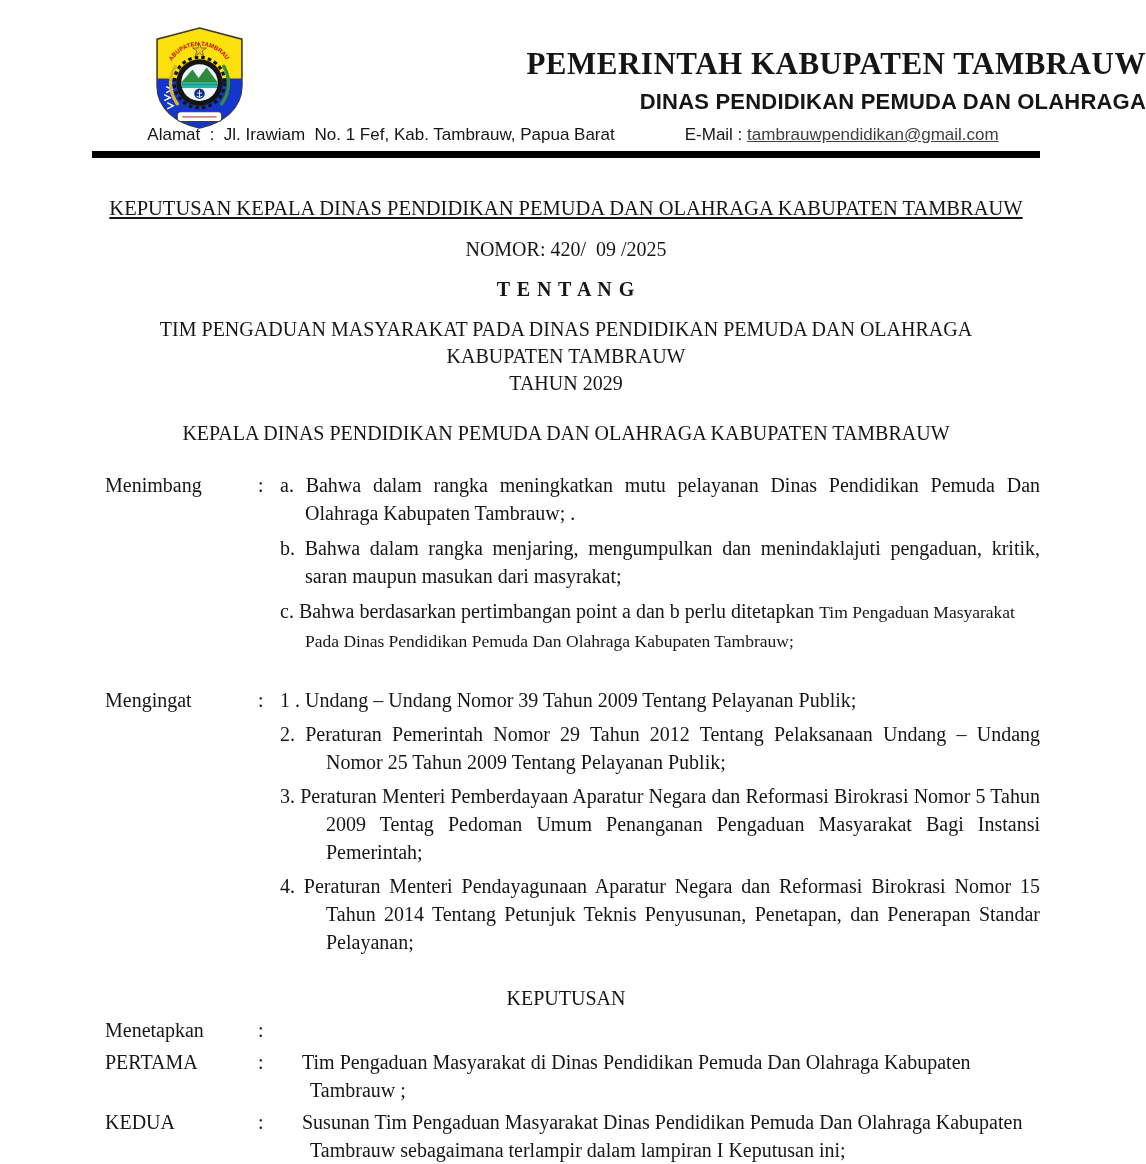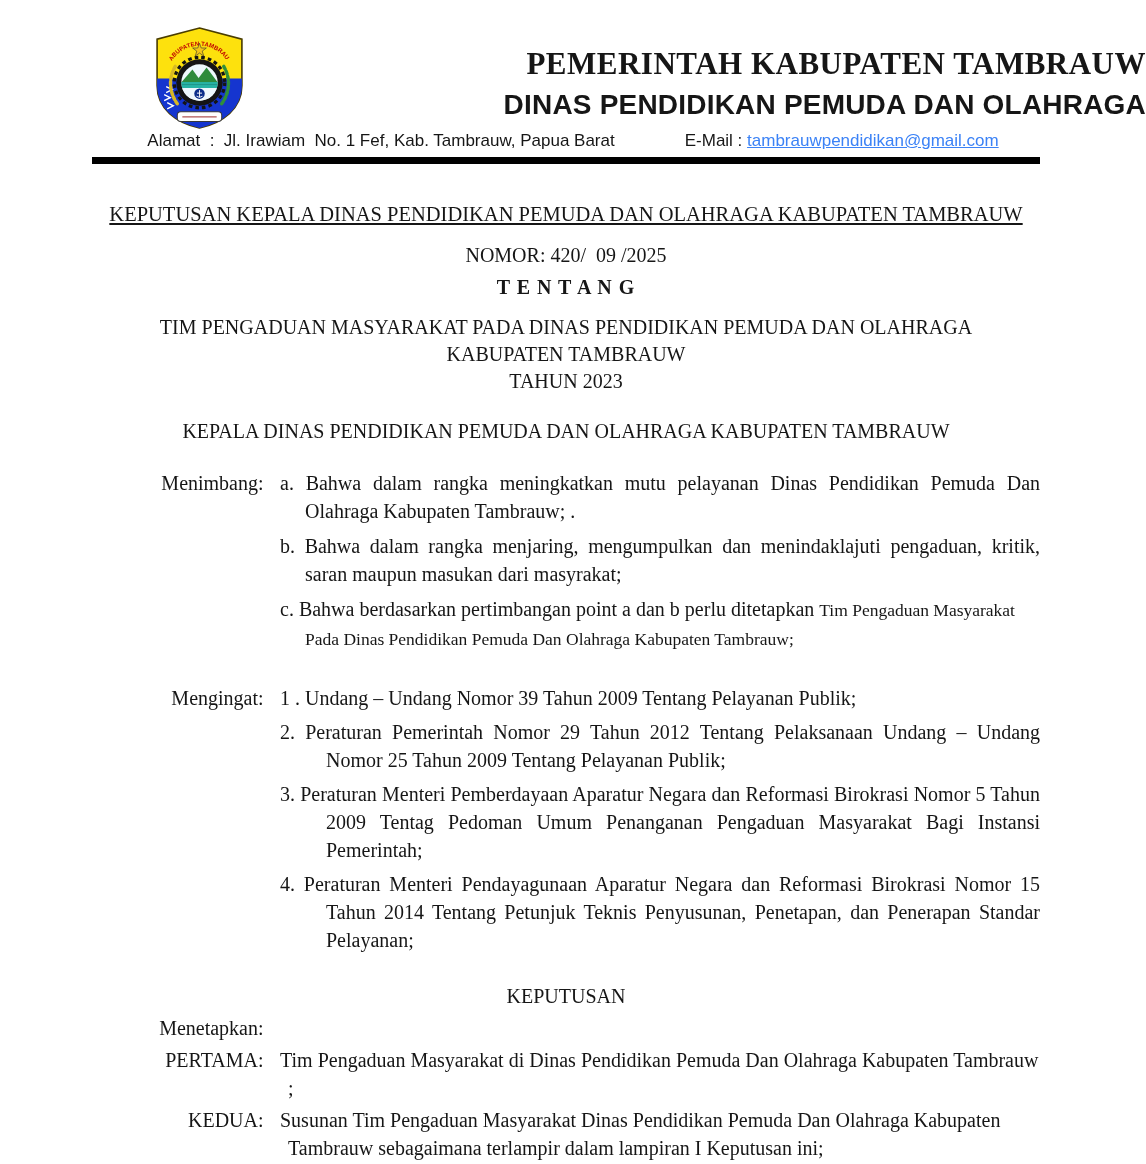--- a/index.html
+++ b/index.html
@@ -4,45 +4,45 @@
 <style>
   * { margin:0; padding:0; box-sizing:border-box; }
   html,body { width:1146px; height:1164px; background:#ffffff; overflow:hidden; }
   body { font-family:"Liberation Serif", serif; color:#161616; }
 
   
   .letterhead { position:relative; padding-top:26px; }
   .seal { position:absolute; left:149px; top:26px; width:101px; height:105px; }
   .head-text { text-align:right; padding-top:20px; }
   .agency1 { font-size:31px; font-weight:bold; letter-spacing:0.5px; font-family:"Liberation Serif", serif; }
-  .agency2 { font-size:28px; font-weight:bold; font-family:"Liberation Sans", sans-serif; margin-top:7px; letter-spacing:0.2px; }
+  .agency2 { font-size:22px; font-weight:bold; font-family:"Liberation Sans", sans-serif; margin-top:7px; letter-spacing:0.2px; }
   .addr-row { margin-top:10px; display:flex; justify-content:center; gap:70px;
               font-family:"Liberation Sans", sans-serif; font-size:17px; white-space:pre-wrap; }
-  .email-link { color:#3b82f6; text-decoration:underline; cursor:pointer; }
+  .email-link { color:#404040; text-decoration:underline; cursor:pointer; }
   .head-rule { margin:6px 0 0 92px; width:948px; height:7px; background:#000; }
 
   
   .content { margin:0 106px 0 92px; font-size:20px; line-height:28px; }
   .center { text-align:center; }
   .doc-title { margin-top:36px; font-size:20.5px;text-decoration:underline; }
   .nomor { margin-top:13px; white-space:pre-wrap; }
-  .tentang { margin-top:4px; font-weight:bold; letter-spacing:1px; }
+  .tentang { margin-top:12px; font-weight:bold; letter-spacing:1px; }
   .subject { margin-top:13px; line-height:27px; }
   .issuer { margin-top:22px; }
 
   .clause { margin-top:24px; display:grid; grid-template-columns:166px 22px 1fr; }
-  .clause-label { padding-left:13px;text-align:right; }
+  .clause-label { padding-left:13px; }
   .mb-item { padding-left:25px; text-indent:-25px; text-align:justify; margin-bottom:7px; }
   .mb-item.no-just { text-align:left; }
   .mg-item { padding-left:46px; text-indent:-46px; text-align:justify; margin-bottom:6px; }
   .small-run { font-size:17.5px; }
 
   .memutuskan { margin-top:22px; }
   .mrow { display:grid; grid-template-columns:166px 22px 1fr; margin-top:4px; }
-  .mrow .mcontent { padding-left:8px; text-indent:-8px; }
+  .mrow .mcontent { padding-left:8px; text-indent:-8px;margin-left:22px; }
 </style>
 </head>
 <body>
 
 <div class="letterhead">
   <svg class="seal" viewBox="0 0 100 104">
     <defs>
       <clipPath id="shieldClip">
           <path d="M50 2 L92 13 V59 C92 82 73 96 50 101 C27 96 8 82 8 59 V13 Z"></path>
         </clipPath>
@@ -90,21 +90,21 @@
 </div>
 
 <div class="content">
 
   <div class="doc-title center">KEPUTUSAN KEPALA DINAS PENDIDIKAN PEMUDA DAN OLAHRAGA KABUPATEN TAMBRAUW</div>
   <div class="nomor center">NOMOR: 420/  09 /2025</div>
   <div class="tentang center">T E N T A N G</div>
   <div class="subject center">
     <div>TIM PENGADUAN MASYARAKAT PADA DINAS PENDIDIKAN PEMUDA DAN OLAHRAGA</div>
     <div>KABUPATEN TAMBRAUW</div>
-    <div>TAHUN 2023</div>
+    <div>TAHUN 2029</div>
   </div>
   <div class="issuer center">KEPALA DINAS PENDIDIKAN PEMUDA DAN OLAHRAGA KABUPATEN TAMBRAUW</div>
 
   <div class="clause">
     <div class="clause-label">Menimbang</div>
     <div>:</div>
     <div>
       <div class="mb-item"><span>a.</span> <span>Bahwa dalam rangka meningkatkan mutu pelayanan Dinas Pendidikan Pemuda Dan Olahraga Kabupaten Tambrauw; .</span></div>
       <div class="mb-item"><span>b.</span> <span>Bahwa dalam rangka menjaring, mengumpulkan dan menindaklajuti pengaduan, kritik, saran maupun masukan dari masyrakat;</span></div>
       <div class="mb-item no-just"><span>c.</span> <span>Bahwa berdasarkan pertimbangan point a dan b perlu ditetapkan</span> <span class="small-run">Tim Pengaduan Masyarakat Pada Dinas Pendidikan Pemuda Dan Olahraga Kabupaten Tambrauw;</span></div>

